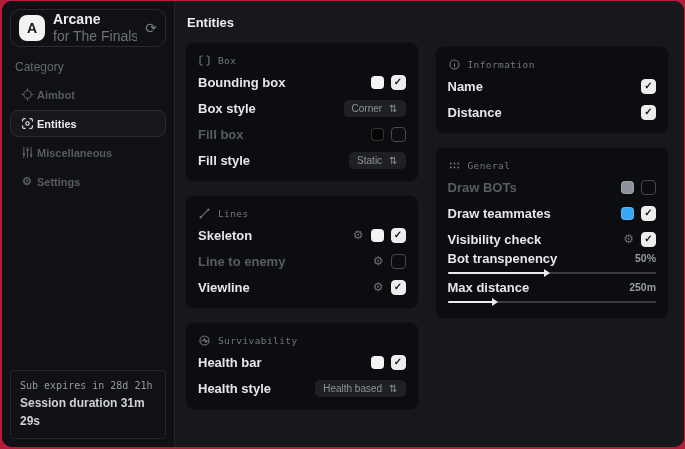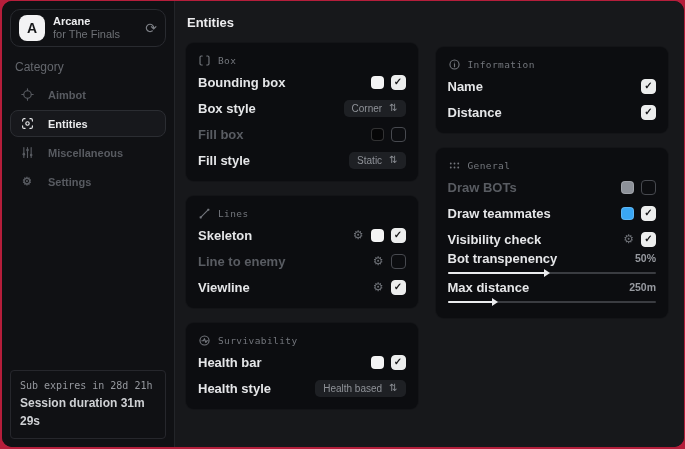--- a/index.html
+++ b/index.html
@@ -5,26 +5,26 @@
   *{box-sizing:border-box}
   html,body{margin:0;padding:0}
   body{width:685px;height:449px;background:#b51e3b;font-family:"Liberation Sans",sans-serif;position:relative;overflow:hidden}
   .window{position:absolute;left:2px;top:1px;right:1px;bottom:2px;background:#121316;border-radius:10px;display:flex;overflow:hidden}
 
   
   .sidebar{width:173px;background:#101114;border-right:1px solid #232529;position:relative;padding:8px;flex:none}
   .brand{display:flex;align-items:center;gap:8px;border:1px solid #292b30;border-radius:10px;padding:5px 8px;height:38px}
   .logo{width:26px;height:26px;border-radius:8px;background:#f3f3f4;color:#17181a;font-weight:bold;font-size:14px;display:flex;align-items:center;justify-content:center;flex:none}
   .brand-text{flex:1;line-height:1.2;overflow:hidden}
-  .brand-name{font-size:11px;font-weight:bold;color:#ededef}
-  .brand-sub{font-size:11px;color:#6e7176;white-space:nowrap}
+  .brand-name{font-size:14px;font-weight:bold;color:#ededef}
+  .brand-sub{font-size:14px;color:#6e7176;white-space:nowrap}
   .brand-action{color:#7c7f85;font-size:14px;cursor:pointer;line-height:1}
   .cat-label{font-size:12px;color:#64676d;margin:13px 0 7px 5px}
   .nav{display:flex;flex-direction:column;gap:2px}
-  .nav-item{display:flex;align-items:center;gap:14px;height:27px;padding:0 9px;border-radius:8px;border:1px solid transparent;color:#585b61;font-size:11px;font-weight:600;cursor:pointer}
+  .nav-item{display:flex;align-items:center;gap:3px;height:27px;padding:0 9px;border-radius:8px;border:1px solid transparent;color:#585b61;font-size:11px;font-weight:600;cursor:pointer}
   .nav-item.active{background:#17181c;border-color:#2b2d32;color:#e9eaec}
   .ico{display:inline-flex;align-items:center;justify-content:center;line-height:1}
   .nav-item .ico{width:14px}
   .footer{position:absolute;left:8px;right:8px;bottom:8px;border:1px solid #26272c;border-radius:4px;padding:7px 9px;line-height:1.55}
   .f1{font-family:"DejaVu Sans Mono",monospace;font-size:10px;color:#96999f;white-space:nowrap}
   .f2{font-size:12px;font-weight:bold;color:#cfd1d4}
 
   
   .main{flex:1;background:#17181b;padding:12px 15px 12px 10px;position:relative;overflow:hidden}
   .title{font-size:13px;font-weight:bold;color:#ededef;margin:2px 0 12px 2px}
@@ -36,21 +36,21 @@
   .card-head{display:flex;align-items:center;gap:7px;font-family:"DejaVu Sans Mono",monospace;font-size:9.5px;color:#73767c;letter-spacing:.4px;margin-bottom:4px}
   .row{display:flex;align-items:center;justify-content:space-between;height:22px;margin-top:4px}
   .lab{font-size:13px;font-weight:600;color:#e5e6e8;white-space:nowrap}
   .row.dim .lab{color:#595c62}
   .ctrls{display:flex;align-items:center;gap:7px}
   .swatch{width:13px;height:13px;border-radius:4px;border:1px solid rgba(255,255,255,.18);display:inline-block;cursor:pointer}
   .checkbox{width:15px;height:15px;border-radius:4px;border:1.5px solid #47494f;display:flex;align-items:center;justify-content:center;cursor:pointer;flex:none}
   .checkbox.checked{background:#eceded;border-color:#eceded}
   .check{color:#141416;font-size:10px;font-weight:bold;line-height:1}
   .row-gear{color:#6e7177;font-size:12px;cursor:pointer}
-  .dropdown{display:flex;align-items:flex-start;gap:7px;background:#1e2024;border-radius:5px;padding:3px 8px;font-size:10px;color:#8f9298;cursor:pointer;white-space:nowrap}
+  .dropdown{display:flex;align-items:flex-end;gap:7px;background:#1e2024;border-radius:5px;padding:3px 8px;font-size:10px;color:#8f9298;cursor:pointer;white-space:nowrap}
   .dropdown .ico{font-size:10px;color:#8f9298}
   .slider-row{margin-top:0}
   .slider-top{display:flex;justify-content:space-between;align-items:center;height:16px}
   .slider-val{font-size:10.5px;font-weight:600;color:#979aa0}
   .track{position:relative;height:2px;background:#3a3c41;border-radius:2px;margin:6px 0 5px;cursor:pointer}
   .fill{position:absolute;left:0;top:0;height:2px;background:#ebecee;border-radius:2px}
   .thumb{position:absolute;top:-3px;width:0;height:0;border-top:4px solid transparent;border-bottom:4px solid transparent;border-left:6px solid #ebecee}
 </style>
 </head>
 <body>

